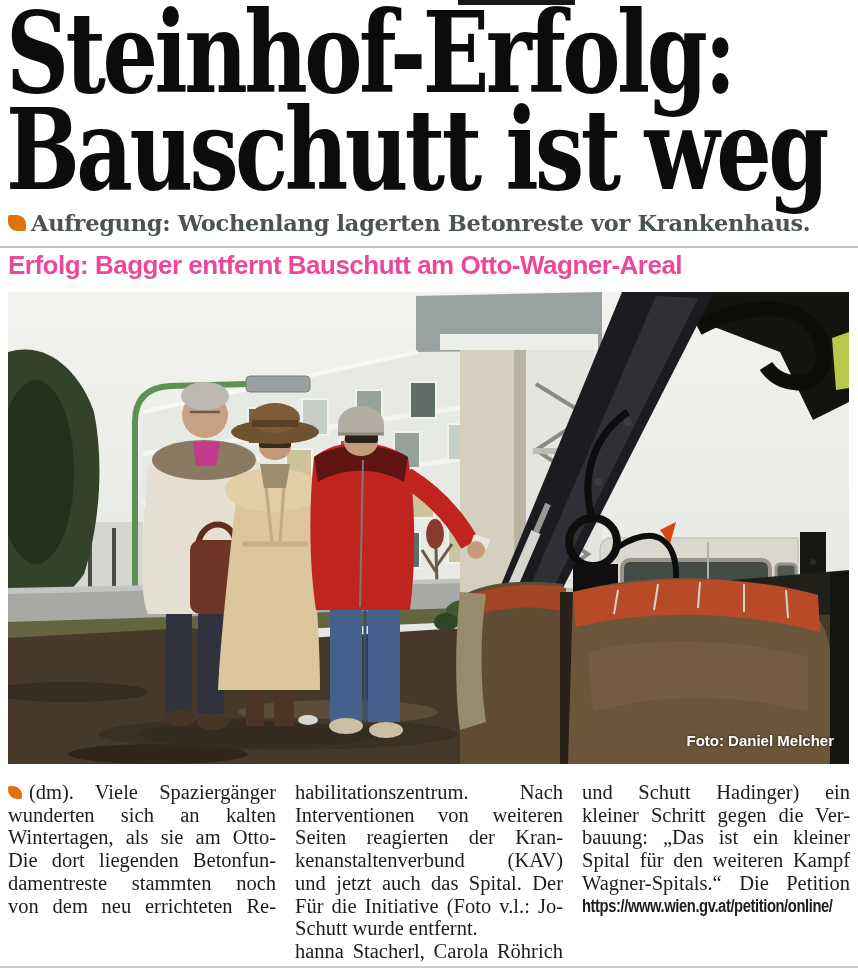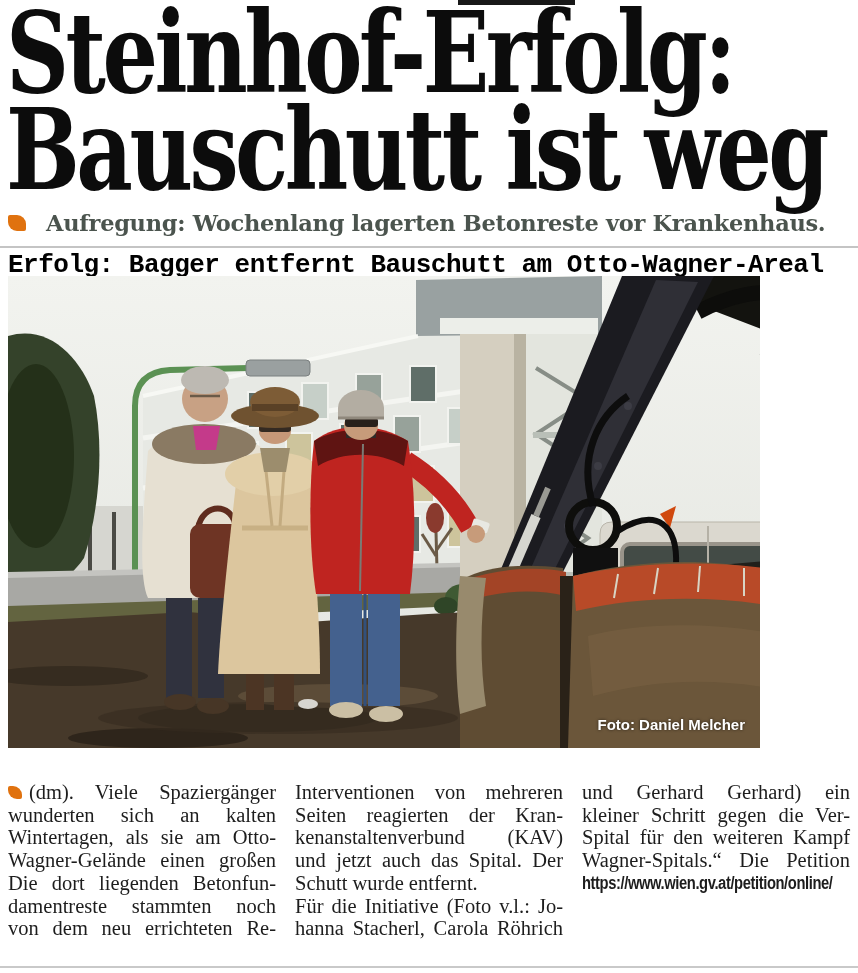--- a/index.html
+++ b/index.html
@@ -18,45 +18,45 @@
     position:absolute; left:6px; top:4px;
     color:#0c0c0c; font-weight:bold;
     font-family:"DejaVu Serif", serif;
   }
   .headline .hl {
     font-size:112px; line-height:97px; letter-spacing:-4.5px;
     transform:scaleX(0.78); transform-origin:0 0; white-space:nowrap;
   }
   .kicker {
     position:absolute; left:8px; top:210px;
-    display:flex; align-items:center; gap:20px;
+    display:flex; align-items:center; gap:5px;
   }
   .leaf {
     display:inline-block;
     background:#e0720f;
     border-radius:2px 9px 2px 9px;
   }
   .kicker .leaf { width:18px; height:16px; flex:0 0 auto; }
   .kicker-text {
     font-family:"DejaVu Serif", serif;
     font-size:22.5px; font-weight:bold; color:#4b544e; letter-spacing:-0.3px;
     white-space:nowrap;
   }
   .rule1 {
     position:absolute; left:0; top:246px; width:858px; height:2px;
     background:#c4c4c4;
   }
   .subheadline {
     position:absolute; left:8px; top:250px;
-    font-family:Liberation Mono, monospace;
-    font-size:26px; font-weight:bold; color:#000000; letter-spacing:-0.5px;
+    font-family:Liberation Sans, sans-serif;
+    font-size:26px; font-weight:bold; color:#ec4899; letter-spacing:-0.5px;
     white-space:nowrap;
   }
   .photo {
-    position:absolute; left:8px; top:276px; width:752px; height:472px;
+    position:absolute; left:8px; top:292px; width:841px; height:472px;
     background:#1d4ed8; overflow:hidden;
   }
   .photo svg { display:block; }
   .photo-caption {
     position:absolute; right:15px; bottom:15px;
     font-family:"Liberation Sans", sans-serif;
     font-weight:bold; font-size:15px; color:#ffffff;
     text-shadow:0 0 3px rgba(0,0,0,0.65);
   }
   .columns {
@@ -341,36 +341,37 @@
     <rect x="822" y="280" width="19" height="192" fill="#16140f"></rect>
   </svg>
   <div class="photo-caption">Foto: Daniel Melcher</div>
 </div>
 
 <div class="columns">
   <div class="col">
     <div class="ln"><span class="leaf"></span><span>(dm). Viele Spaziergänger</span></div>
     <div class="ln">wunderten sich an kalten</div>
     <div class="ln">Wintertagen, als sie am Otto-</div>
-    <div class="ln">Wagner-Gelände einen großen</div>
     <div class="ln">Die dort liegenden Betonfun-</div>
     <div class="ln">damentreste stammten noch</div>
     <div class="ln">von dem neu errichteten Re-</div>
   </div>
   <div class="col">
-    <div class="ln">Interventionen von mehreren</div>
+    <div class="ln">habilitationszentrum. Nach</div>
+    <div class="ln">Interventionen von weiteren</div>
     <div class="ln">Seiten reagierten der Kran-</div>
     <div class="ln">kenanstaltenverbund (KAV)</div>
     <div class="ln">und jetzt auch das Spital. Der</div>
+    <div class="ln">Für die Initiative (Foto v.l.: Jo-</div>
     <div class="ln nj">Schutt wurde entfernt.</div>
-    <div class="ln">Für die Initiative (Foto v.l.: Jo-</div>
     <div class="ln">hanna Stacherl, Carola Röhrich</div>
   </div>
   <div class="col">
-    <div class="ln">und Gerhard Gerhard) ein</div>
+    <div class="ln">und Schutt Hadinger) ein</div>
     <div class="ln">kleiner Schritt gegen die Ver-</div>
+    <div class="ln">bauung: „Das ist ein kleiner</div>
     <div class="ln">Spital für den weiteren Kampf</div>
     <div class="ln">Wagner-Spitals.“ Die Petition</div>
     <div class="url-line">https://www.wien.gv.at/petition/online/</div>
   </div>
 </div>
 
 <div class="rule2"></div>
 
 </body></html>

